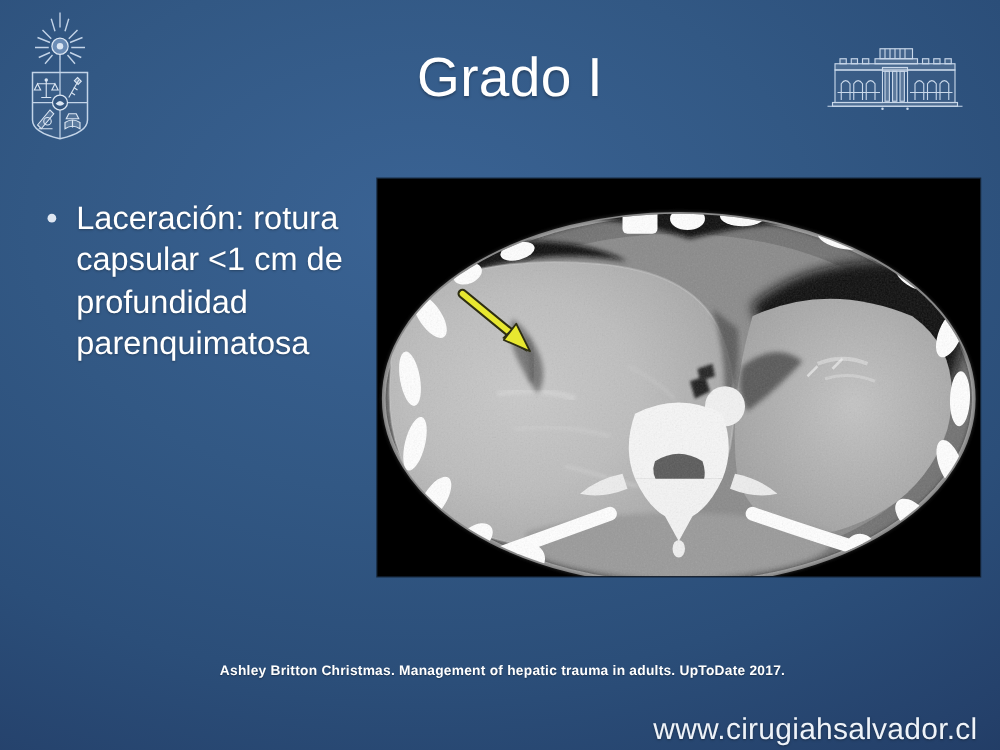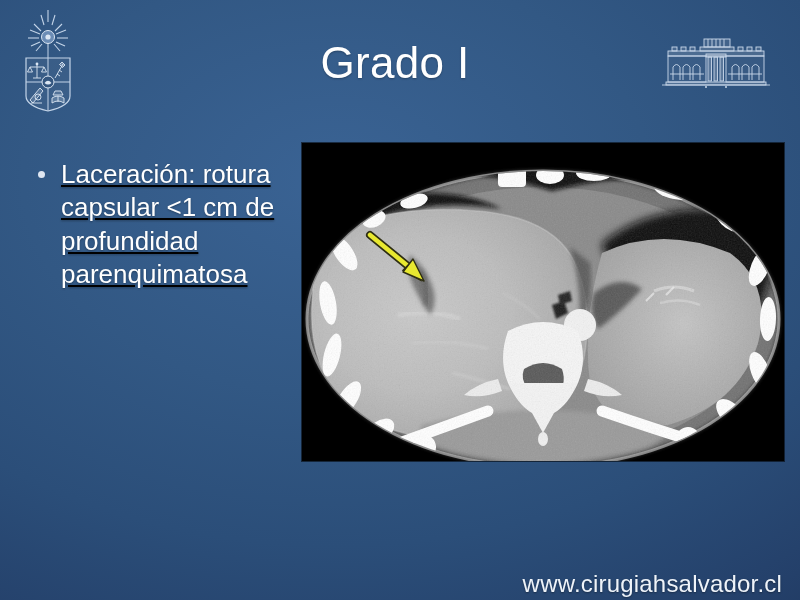--- a/index.html
+++ b/index.html
@@ -36,42 +36,41 @@
     position: absolute;
     left: 648px;
     top: 35px;
     width: 136px;
     height: 62px;
   }
 
   
   .title {
     position: absolute;
-    left: 120px;
+    left: 133px;
     top: 38px;
     width: 550px;
     text-align: center;
     color: #ffffff;
     font-size: 44px;
     font-weight: 400;
     letter-spacing: 0.3px;
     line-height: 1.15;
     text-shadow: 0 1px 2px rgba(0,0,0,0.28);
     white-space: nowrap;
   }
 
   
   .body-block {
     position: absolute;
     left: 38px;
     top: 158px;
     width: 268px;
     display: flex;
     align-items: flex-start;
-    text-decoration: underline;
   }
   .bullet-dot {
     width: 7px;
     height: 7px;
     border-radius: 50%;
     background: #dfe7f2;
     margin-top: 13px;
     margin-right: 16px;
     flex: 0 0 auto;
   }
@@ -392,16 +391,17 @@
 
         <line x1="68" y1="92" x2="112" y2="128" stroke="#2e2e12" stroke-width="8" stroke-linecap="round"></line>
         <line x1="68" y1="92" x2="112" y2="128" stroke="#e8e830" stroke-width="4.5" stroke-linecap="round"></line>
 
         <path d="M120 136 L102 126 L110 118 Z" fill="#2e2e12" transform="translate(-1,2) scale(1.12) translate(-12,-14)"></path>
         <path d="M122 138 L101 129 L111 116 Z" fill="#e8e830" stroke="#2e2e12" stroke-width="1.4" stroke-linejoin="round"></path>
       </g>
     </svg>
   </div>
 
+  <div class="citation">Ashley Britton Christmas. Management of hepatic trauma in adults. UpToDate 2017.</div>
 
   <div class="footer-url">www.cirugiahsalvador.cl</div>
 
 </div>
 
 </body></html>

